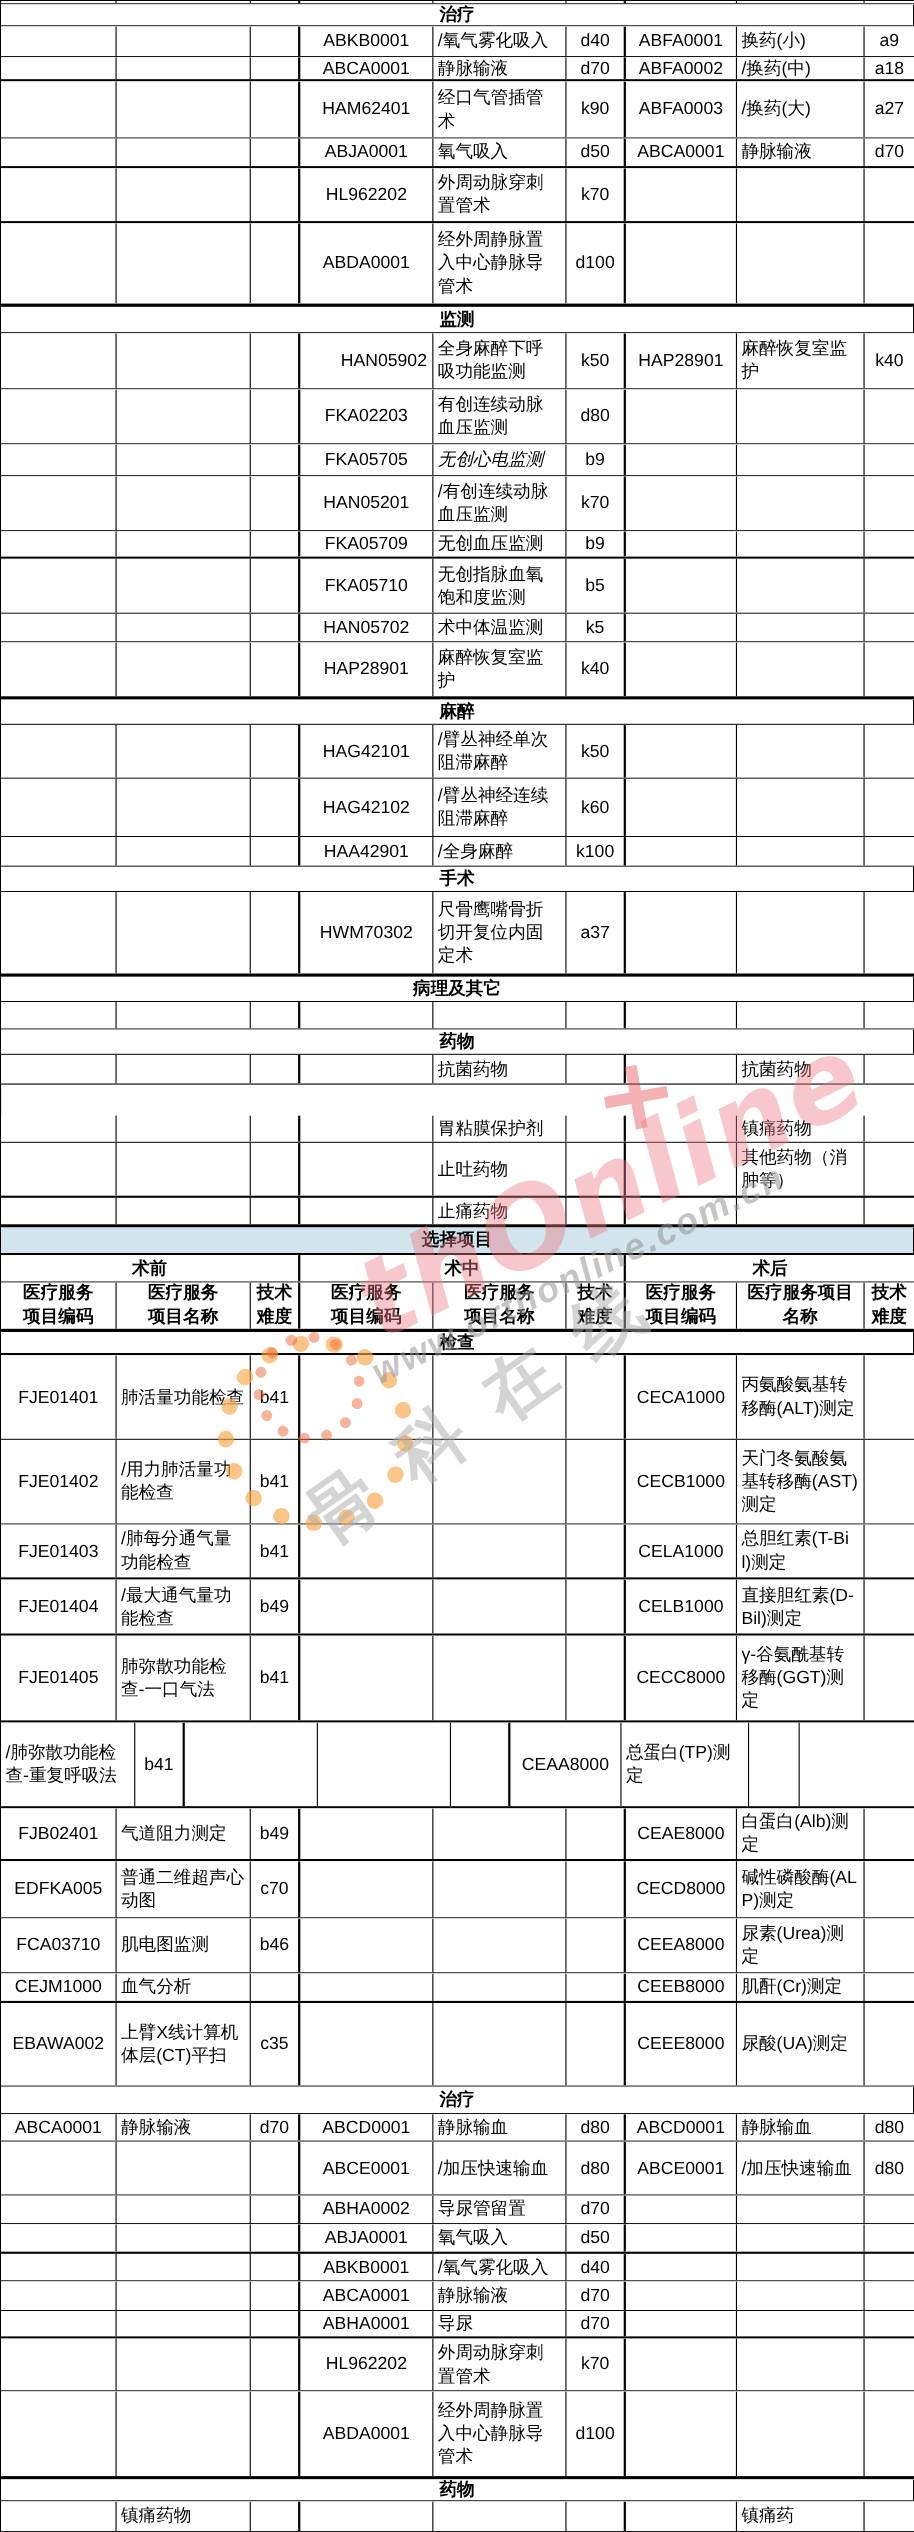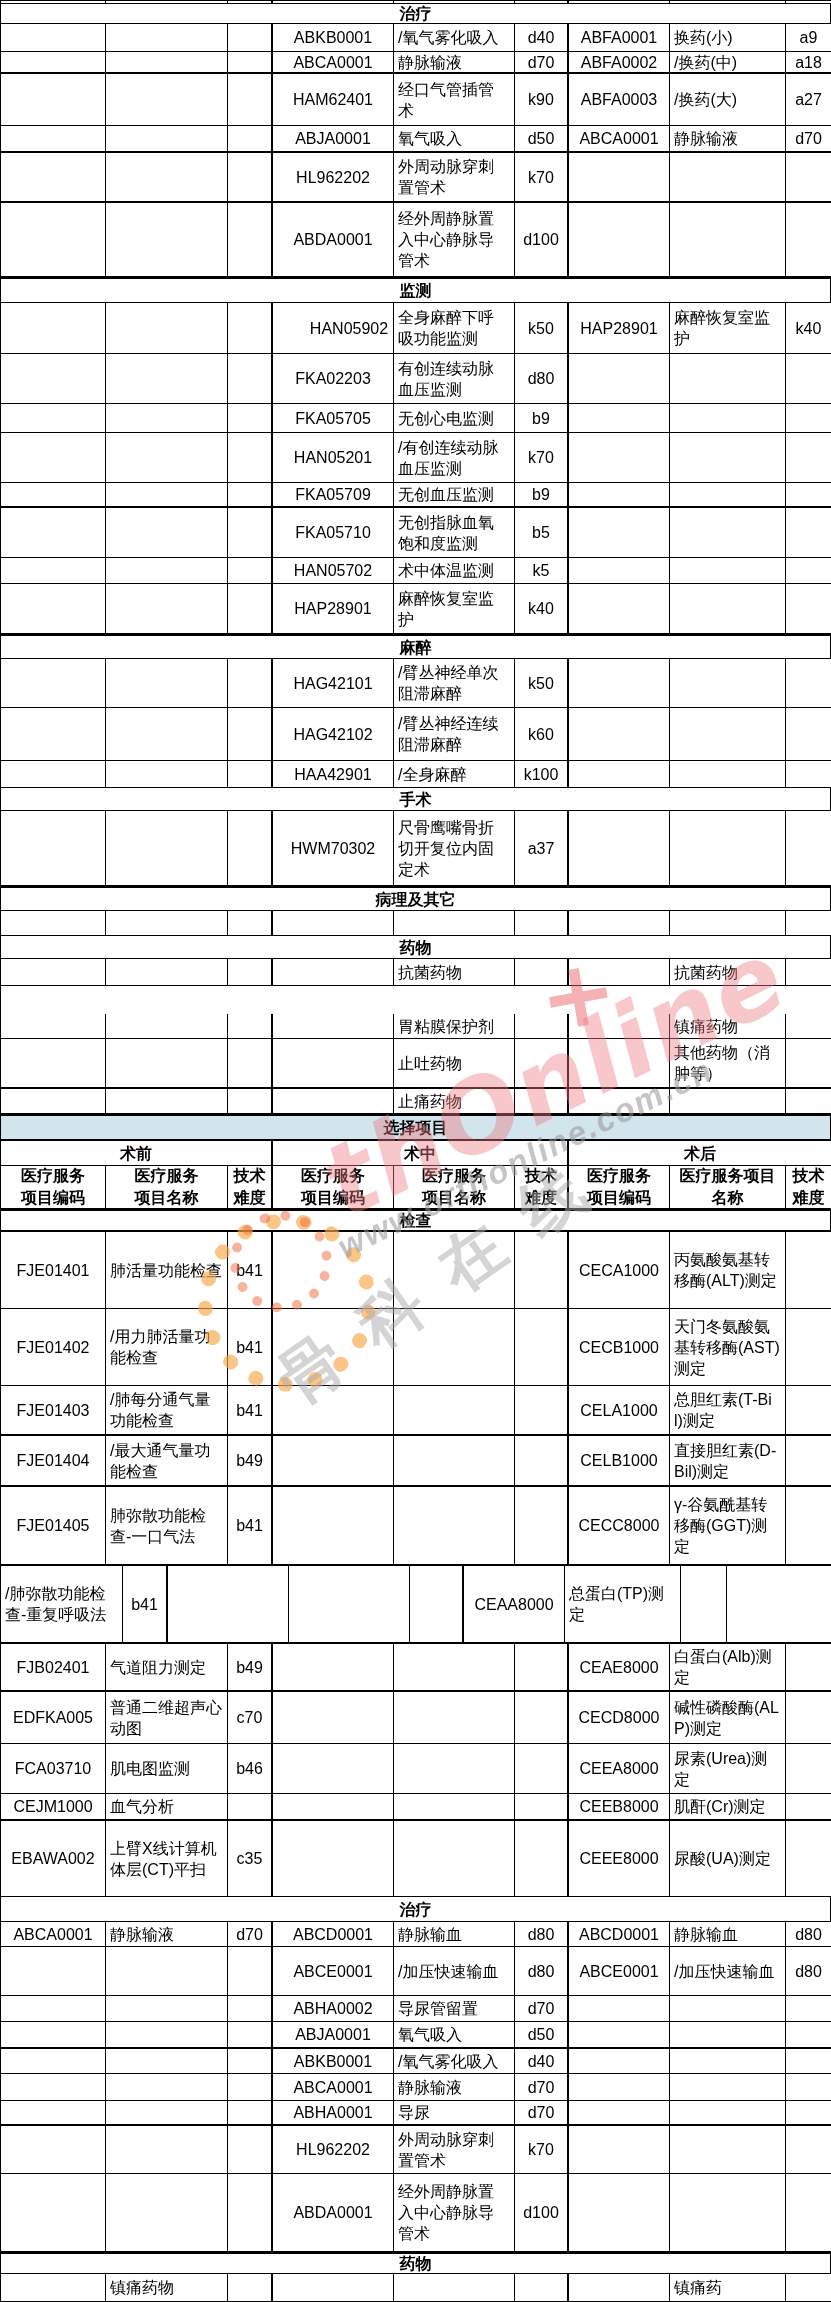--- a/index.html
+++ b/index.html
@@ -169,21 +169,21 @@
       <div class="td gsep" style="flex-basis: 54px;">d80</div>
       <div class="td" style="flex-basis: 101px;"></div>
       <div class="td name" style="flex-basis: 116px;"></div>
       <div class="td" style="flex-basis: 46px;"></div>
     </div>
     <div class="tr t-r" style="height: 29px;">
       <div class="td" style="flex-basis: 105px;"></div>
       <div class="td name" style="flex-basis: 122px;"></div>
       <div class="td gsep" style="flex-basis: 45px;"></div>
       <div class="td" style="flex-basis: 121px;">FKA05705</div>
-      <div class="td name" style="flex-basis: 121px;">无创心电监测</div>
+      <div class="td name" style="flex-basis: 121px; font-style: italic;">无创心电监测</div>
       <div class="td gsep" style="flex-basis: 54px;">b9</div>
       <div class="td" style="flex-basis: 101px;"></div>
       <div class="td name" style="flex-basis: 116px;"></div>
       <div class="td" style="flex-basis: 46px;"></div>
     </div>
     <div class="tr t-r" style="height: 50px;">
       <div class="td" style="flex-basis: 105px;"></div>
       <div class="td name" style="flex-basis: 122px;"></div>
       <div class="td gsep" style="flex-basis: 45px;"></div>
       <div class="td" style="flex-basis: 121px;">HAN05201</div>

